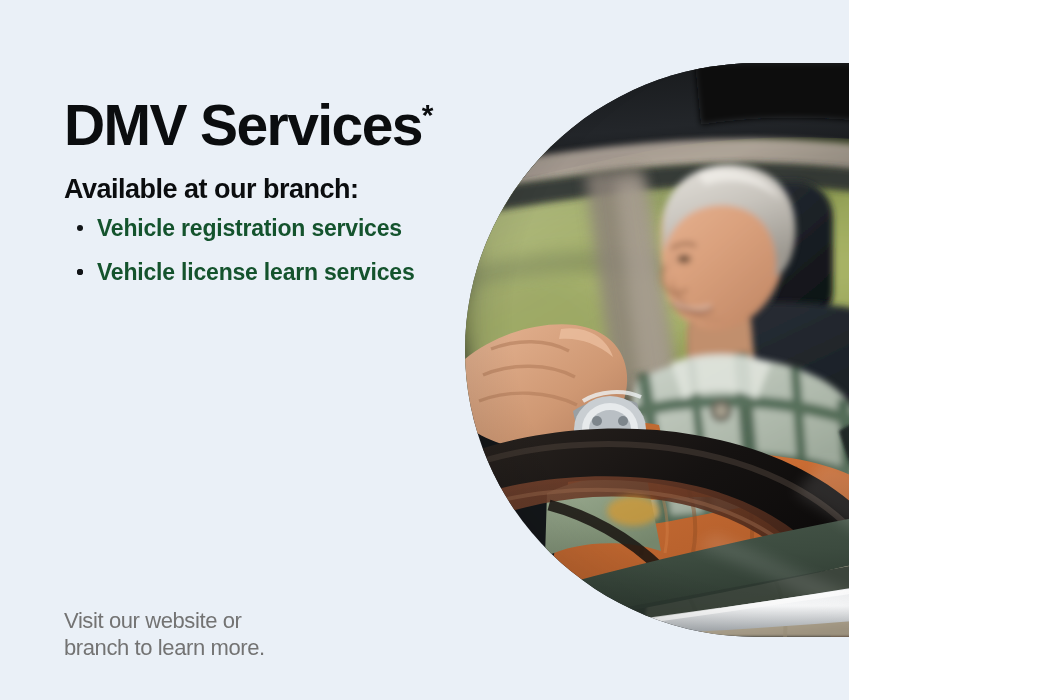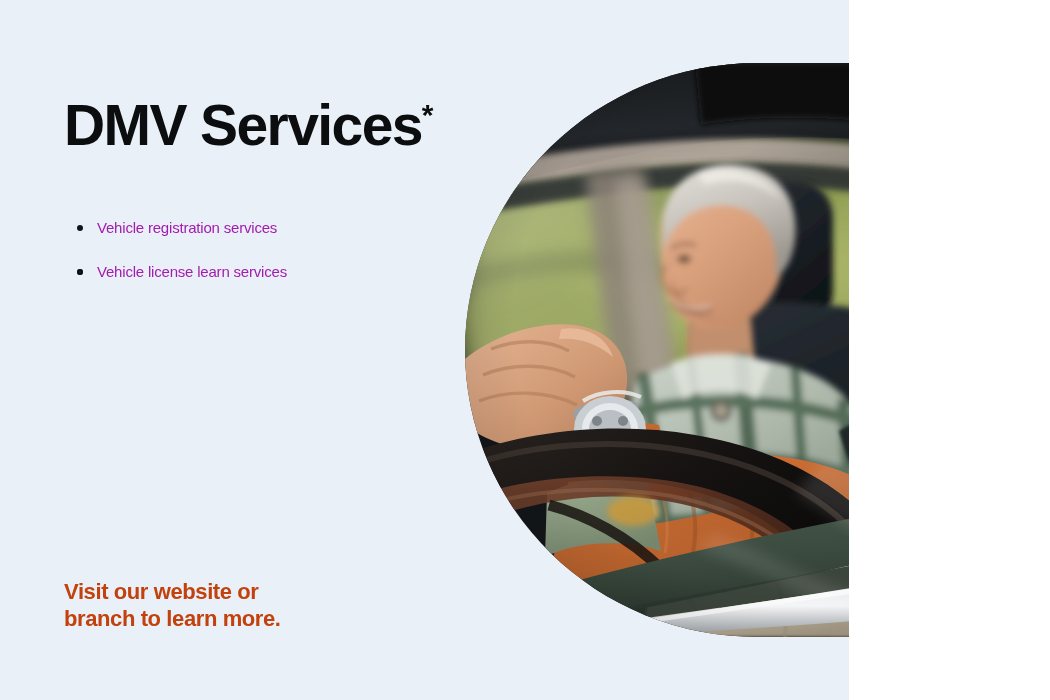--- a/index.html
+++ b/index.html
@@ -51,45 +51,45 @@
     left: 64px;
     top: 206px;
     margin: 0;
     padding: 0;
     list-style: none;
     z-index: 6;
   }
   .service-list li {
     position: relative;
     padding-left: 33px;
-    font-size: 15px;
-    font-weight: 400;
+    font-size: 23px;
+    font-weight: 700;
     letter-spacing: -0.2px;
-    color: #a21caf;
+    color: #14532d;
     line-height: 44px;
     white-space: nowrap;
   }
   .service-list li .dot {
     position: absolute;
     left: 13px;
     top: 19px;
     width: 6px;
     height: 6px;
     border-radius: 50%;
     background: #111417;
   }
   .cta {
     position: absolute;
     left: 64px;
-    top: 578px;
+    top: 607px;
     font-size: 22px;
-    font-weight: 700;
+    font-weight: 400;
     letter-spacing: -0.4px;
     line-height: 27px;
-    color: #c2410c;
+    color: #737373;
     z-index: 6;
     white-space: pre-line;
   }
   .disclaimer {
     position: absolute;
     right: 8px;
     bottom: 12px;
     font-size: 14.5px;
     font-weight: 700;
     letter-spacing: -0.25px;
@@ -449,20 +449,21 @@
 
       <path d="M330 430 C 400 472, 470 520, 520 574 L 585 574 L 585 520 C 520 470, 440 422, 360 396 Z" fill="#ffffff" opacity="0.12" filter="url(#blurSoft)"></path>
       <path d="M250 470 C 340 510, 430 550, 480 574 L 420 574 C 360 540, 290 506, 230 484 Z" fill="#ffffff" opacity="0.10" filter="url(#blurSoft)"></path>
 
       <rect x="0" y="0" width="585" height="574" fill="url(#vign)"></rect>
     </svg>
   </div>
 
   <h1 class="page-title"><span>DMV Services</span><span class="star">*</span></h1>
 
+  <h2 class="subhead">Available at our branch:</h2>
 
   <ul class="service-list">
     <li>
       <span class="dot"></span>
       <span>Vehicle registration services</span>
     </li>
     <li>
       <span class="dot"></span>
     </li>
     <li>

